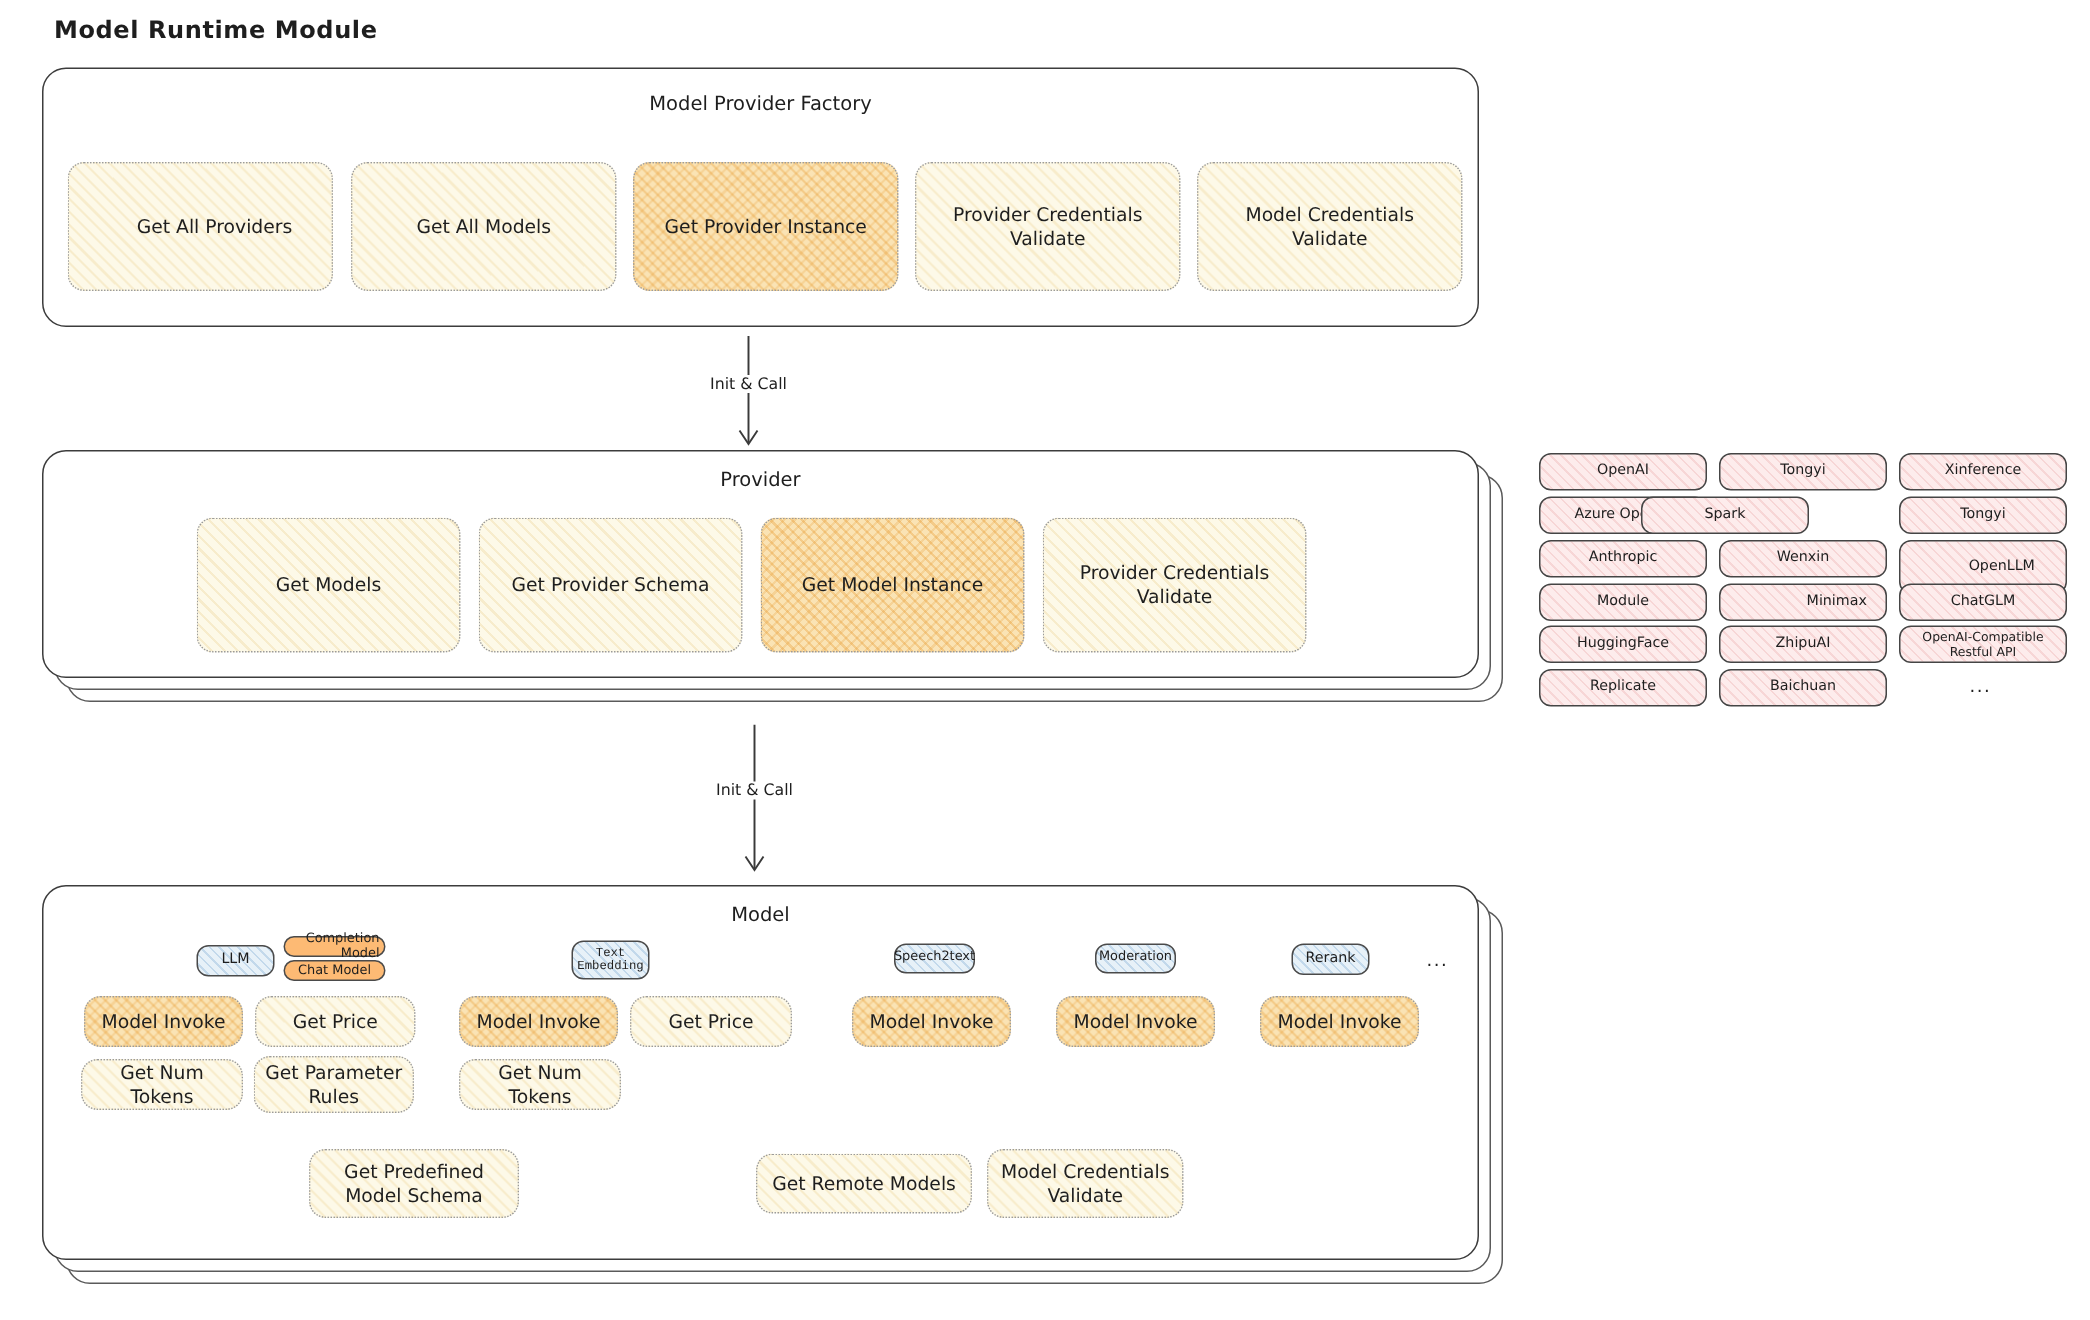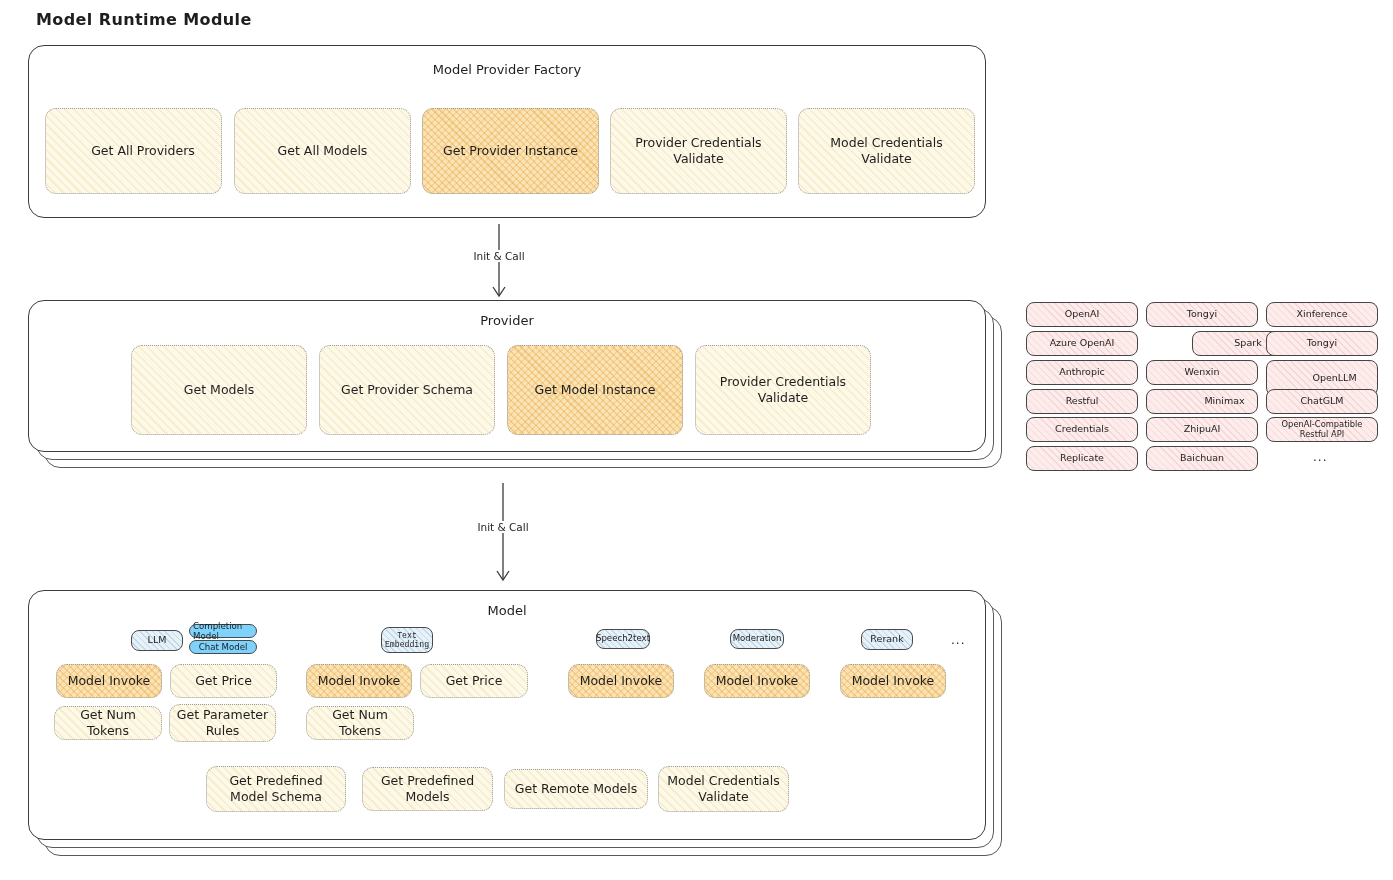--- a/index.html
+++ b/index.html
@@ -55,22 +55,22 @@
   .bluetag {
     position:absolute; box-sizing:border-box;
     border:1.3px solid #4a4a4a; border-radius:8px;
     background-color:#e7f1f8;
     background-image:repeating-linear-gradient(45deg, rgba(110,160,205,0.30) 0 1.2px, transparent 1.2px 4.5px);
     display:flex; align-items:center; justify-content:center; text-align:center;
     font-size:9.5px; line-height:1.15; padding:1px 13px;
   }
   .whitetag {
     position:absolute; box-sizing:border-box;
-    border:1px solid #4a4a4a; border-radius:7px; background:#7dd3fc;
-    display:flex; align-items:center; justify-content:center; text-align:left;
+    border:1px solid #4a4a4a; border-radius:7px; background:#fdba74;
+    display:flex; align-items:center; justify-content:center; text-align:right;
     font-size:8.6px; padding:0 3px;
   }
   .ellipsis-text { position:absolute; font-size:12px; letter-spacing:1px; }
   .arrow-svg { position:absolute; }
   .arrow-label {
     position:absolute; transform:translateX(-50%);
     background:#ffffff; padding:0 6px; font-size:10.5px; white-space:nowrap;
   }
 </style>
 </head>
@@ -102,29 +102,29 @@
     <div class="fnbox fill-cream" style="left:102px; top:44px; width:176px; height:90px;">Get Models</div>
     <div class="fnbox fill-cream" style="left:290px; top:44px; width:176px; height:90px;">Get Provider Schema</div>
     <div class="fnbox fill-orange" style="left:478px; top:44px; width:176px; height:90px;">Get Model Instance</div>
     <div class="fnbox fill-cream" style="left:666px; top:44px; width:176px; height:90px;">Provider Credentials Validate</div>
   </div>
 
   <div class="pinkbox" style="left:1026px; top:302px; width:112px; height:25px;">OpenAI</div>
   <div class="pinkbox" style="left:1146px; top:302px; width:112px; height:25px;">Tongyi</div>
   <div class="pinkbox" style="left:1266px; top:302px; width:112px; height:25px;">Xinference</div>
   <div class="pinkbox" style="left:1026px; top:331px; width:112px; height:25px;">Azure OpenAI</div>
-  <div class="pinkbox" style="left:1192px; top:331px; width:112px; height:25px;">Spark</div>
+  <div class="pinkbox" style="left:1094px; top:331px; width:112px; height:25px;">Spark</div>
   <div class="pinkbox" style="left:1266px; top:331px; width:112px; height:25px;">Tongyi</div>
   <div class="pinkbox" style="left:1026px; top:360px; width:112px; height:25px;">Anthropic</div>
   <div class="pinkbox" style="left:1146px; top:360px; width:112px; height:25px;">Wenxin</div>
   <div class="pinkbox" style="left:1266px; top:360px; width:112px; height:36px;padding-left:28px;">OpenLLM</div>
-  <div class="pinkbox" style="left:1026px; top:389px; width:112px; height:25px;">Restful</div>
+  <div class="pinkbox" style="left:1026px; top:389px; width:112px; height:25px;">Module</div>
   <div class="pinkbox" style="left:1146px; top:389px; width:112px; height:25px;padding-left:48px;">Minimax</div>
   <div class="pinkbox" style="left:1266px; top:389px; width:112px; height:25px;">ChatGLM</div>
-  <div class="pinkbox" style="left:1026px; top:417px; width:112px; height:25px;">Credentials</div>
+  <div class="pinkbox" style="left:1026px; top:417px; width:112px; height:25px;">HuggingFace</div>
   <div class="pinkbox" style="left:1146px; top:417px; width:112px; height:25px;">ZhipuAI</div>
   <div class="pinkbox small-text" style="left:1266px; top:417px; width:112px; height:25px;">OpenAI-Compatible Restful API</div>
   <div class="pinkbox" style="left:1026px; top:446px; width:112px; height:25px;">Replicate</div>
   <div class="pinkbox" style="left:1146px; top:446px; width:112px; height:25px;">Baichuan</div>
   <div class="ellipsis-text" style="left:1313px; top:450px;">...</div>
 
   <svg class="arrow-svg" style="left:495px; top:483px;" width="16" height="99">
     <line x1="8" y1="0" x2="8" y2="96" stroke="#3a3a3a" stroke-width="1.3"></line>
     <path d="M2 88 L8 97 L14 88" fill="none" stroke="#3a3a3a" stroke-width="1.3"></path>
   </svg>
@@ -150,18 +150,17 @@
     <div class="fnbox fill-cream" style="left:391px; top:73px; width:108px; height:34px;">Get Price</div>
     <div class="fnbox fill-orange" style="left:539px; top:73px; width:106px; height:34px;">Model Invoke</div>
     <div class="fnbox fill-orange" style="left:675px; top:73px; width:106px; height:34px;">Model Invoke</div>
     <div class="fnbox fill-orange" style="left:811px; top:73px; width:106px; height:34px;">Model Invoke</div>
 
     <div class="fnbox fill-cream" style="left:25px;  top:115px; width:108px; height:34px;">Get Num Tokens</div>
     <div class="fnbox fill-cream" style="left:140px; top:113px; width:107px; height:38px;">Get Parameter Rules</div>
     <div class="fnbox fill-cream" style="left:277px; top:115px; width:108px; height:34px;">Get Num Tokens</div>
 
     <div class="fnbox fill-cream" style="left:177px; top:175px; width:140px; height:46px;">Get Predefined Model Schema</div>
-    <div class="fnbox fill-cream" style="left:333px; top:176px; width:131px; height:44px;">Get Predefined Models</div>
     <div class="fnbox fill-cream" style="left:475px; top:178px; width:144px; height:40px;">Get Remote Models</div>
     <div class="fnbox fill-cream" style="left:629px; top:175px; width:131px; height:46px;">Model Credentials Validate</div>
   </div>
 
 </div>
 
 </body></html>

